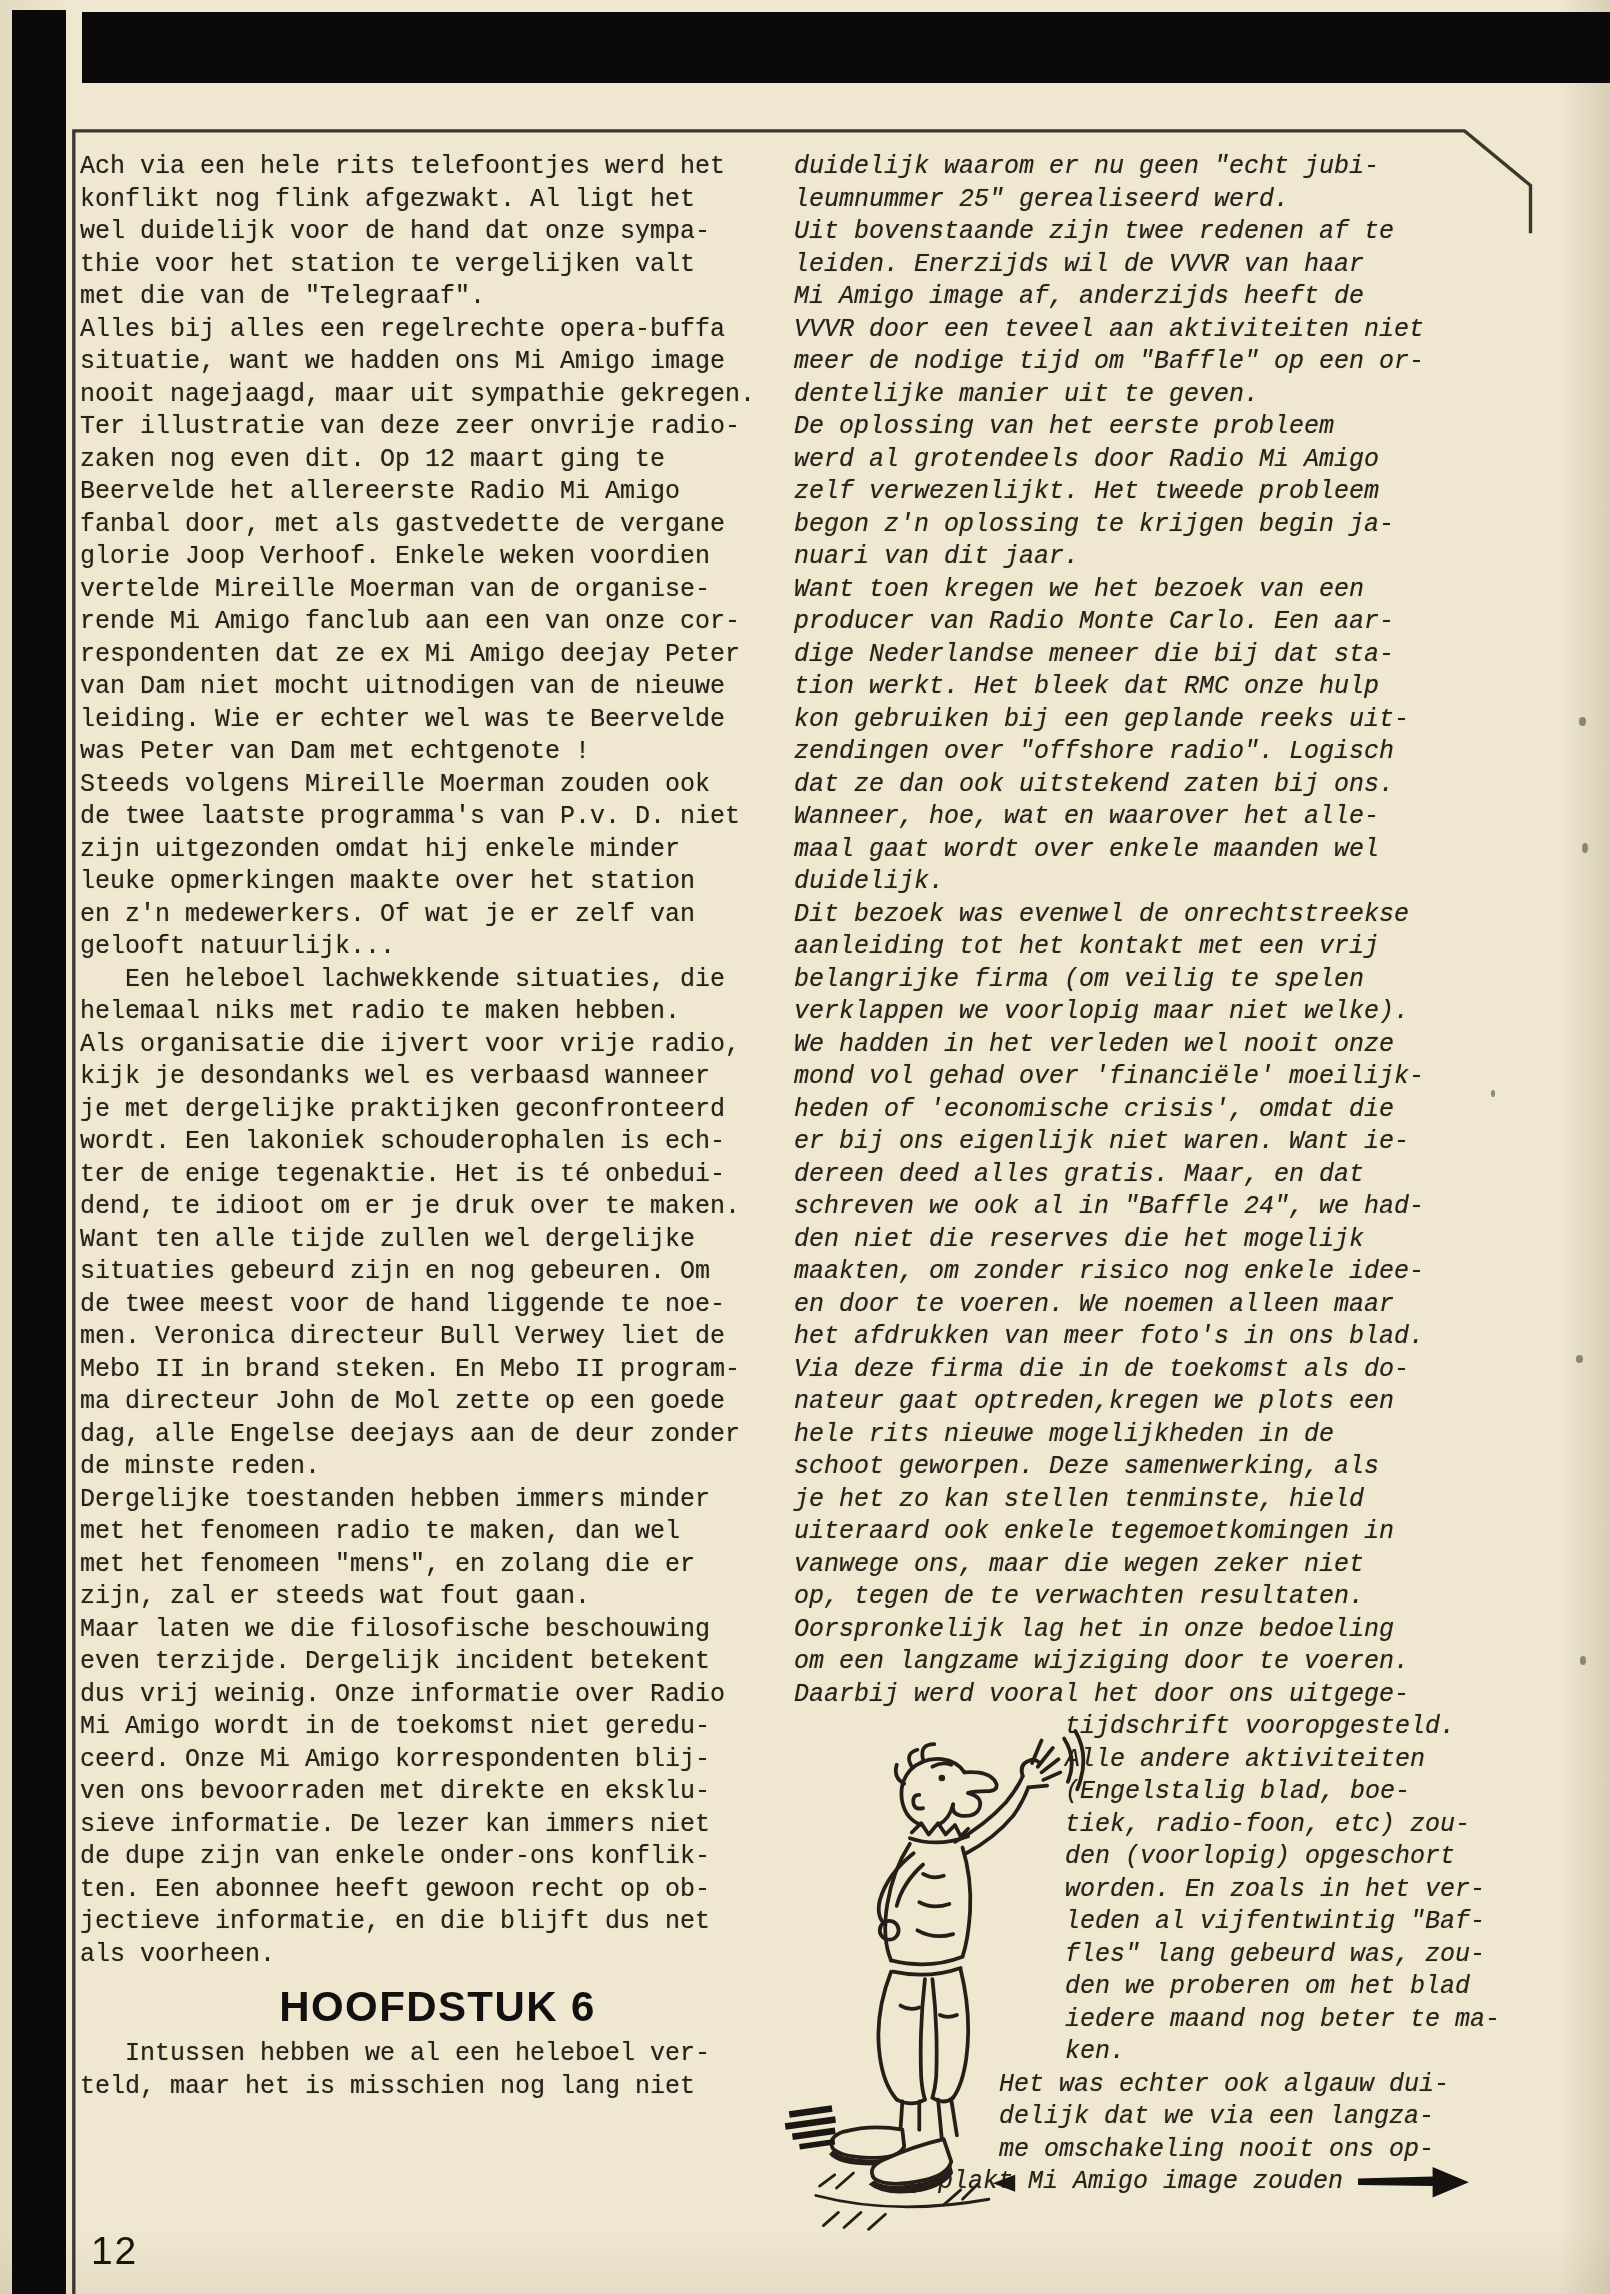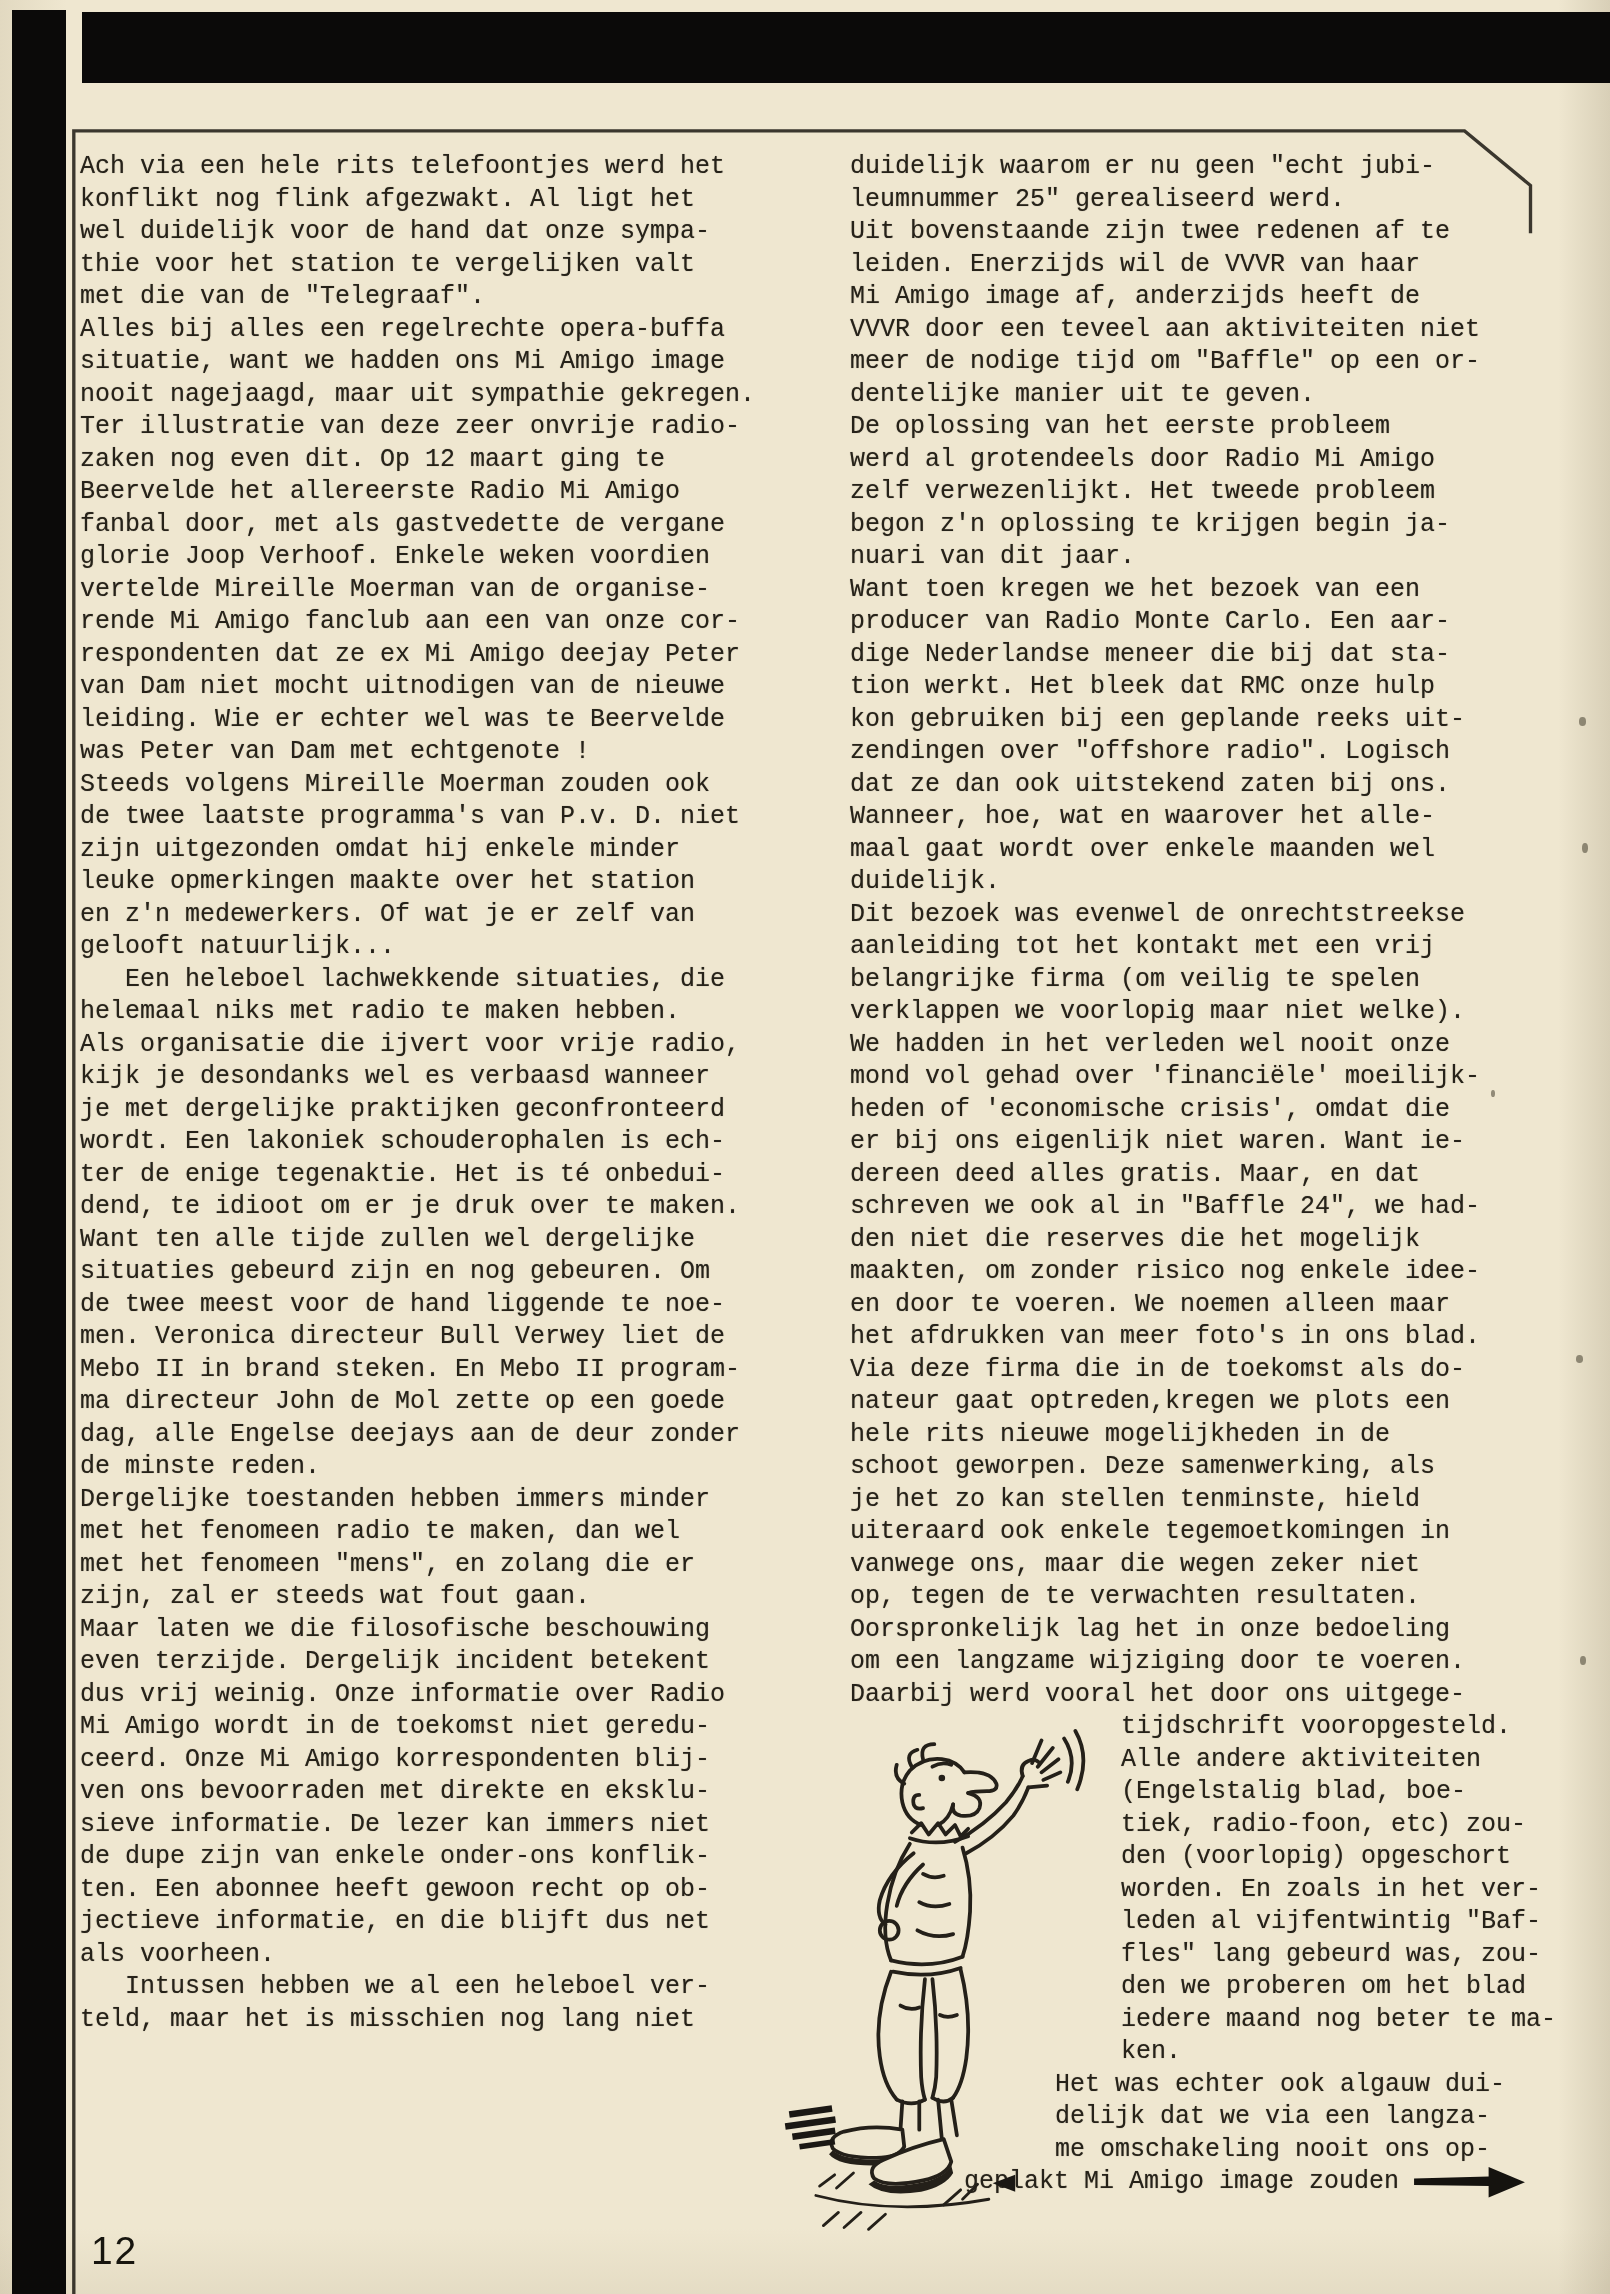--- a/index.html
+++ b/index.html
@@ -14,21 +14,21 @@
       linear-gradient(90deg, rgba(110,92,55,.10), rgba(0,0,0,0) 67px),
       linear-gradient(270deg, rgba(95,80,50,.16), rgba(0,0,0,0) 53px),
       linear-gradient(0deg, rgba(105,90,55,.08), rgba(0,0,0,0) 67px),
       #efe7d0;
   }
   .bar-left{position:absolute;left:11.5px;top:9.6px;width:54px;height:2285px;background:#0b0a09;}
   .bar-top{position:absolute;left:82px;top:11.5px;width:1528px;height:71px;background:#0b0a09;}
   .frame{position:absolute;left:0;top:0;pointer-events:none;}
   .col{position:absolute;}
   .col-left{left:80px;top:151px;width:715px;}
-  .col-right{left:850px;top:151px;width:715px;}
+  .col-right{left:794px;top:151px;width:715px;font-style:italic;}
   .mono{
     font-family:"Liberation Mono","DejaVu Sans Mono",monospace;
     font-size:25px;line-height:32.5px;white-space:pre;
     color:#262219;text-shadow:0 0 1px rgba(45,38,28,.45);
   }
   .heading{
     font-family:"Liberation Sans", sans-serif;
     font-weight:700;font-size:42px;line-height:48px;letter-spacing:1.4px;
     color:#121110;text-align:center;margin:11.5px 0 7.6px 0;
   }
@@ -105,20 +105,21 @@
 even terzijde. Dergelijk incident betekent
 dus vrij weinig. Onze informatie over Radio
 Mi Amigo wordt in de toekomst niet geredu-
 ceerd. Onze Mi Amigo korrespondenten blij-
 ven ons bevoorraden met direkte en eksklu-
 sieve informatie. De lezer kan immers niet
 de dupe zijn van enkele onder-ons konflik-
 ten. Een abonnee heeft gewoon recht op ob-
 jectieve informatie, en die blijft dus net
 als voorheen.</div>
+    <div class="heading">HOOFDSTUK 6</div>
     <div class="mono">   Intussen hebben we al een heleboel ver-
 teld, maar het is misschien nog lang niet</div>
   </div>
 
   <div class="col col-right">
     <div class="mono">duidelijk waarom er nu geen "echt jubi-
 leumnummer 25" gerealiseerd werd.
 Uit bovenstaande zijn twee redenen af te
 leiden. Enerzijds wil de VVVR van haar
 Mi Amigo image af, anderzijds heeft de

